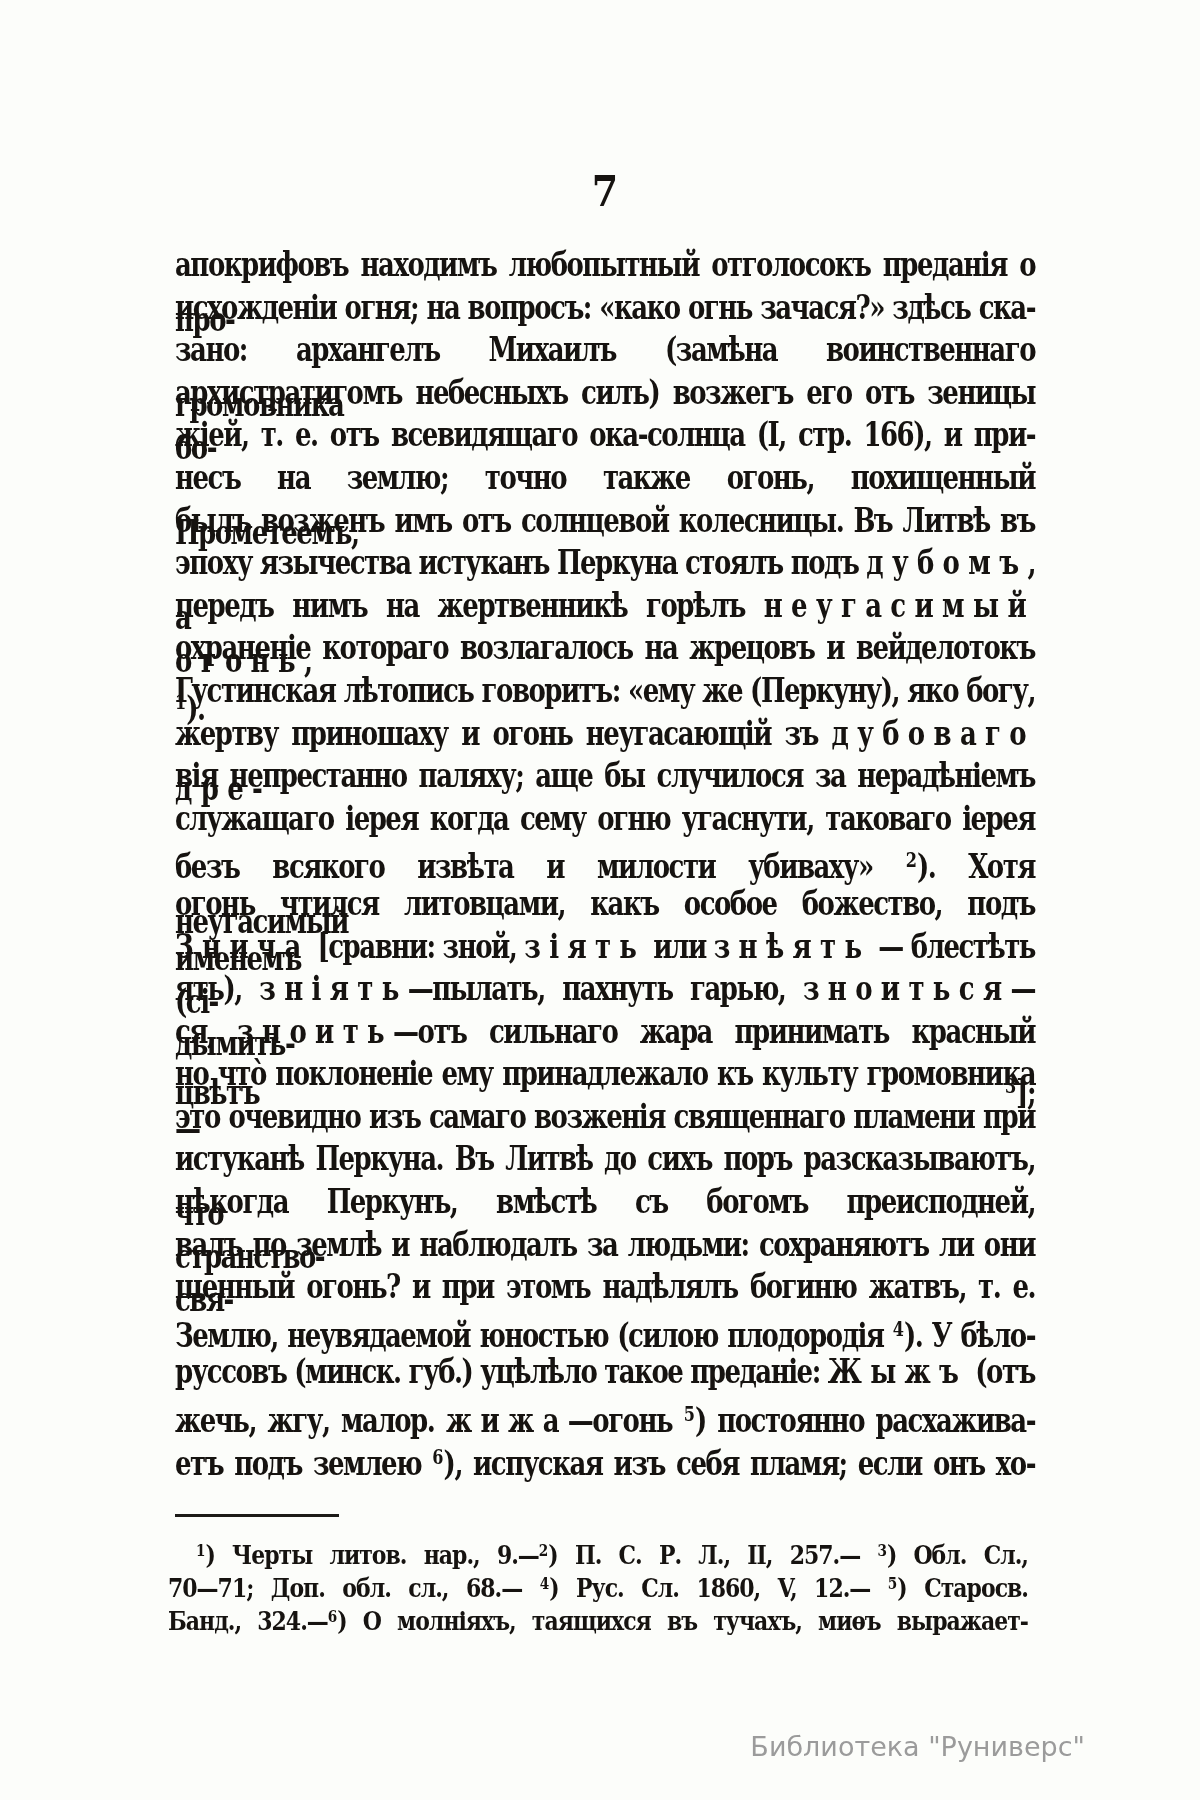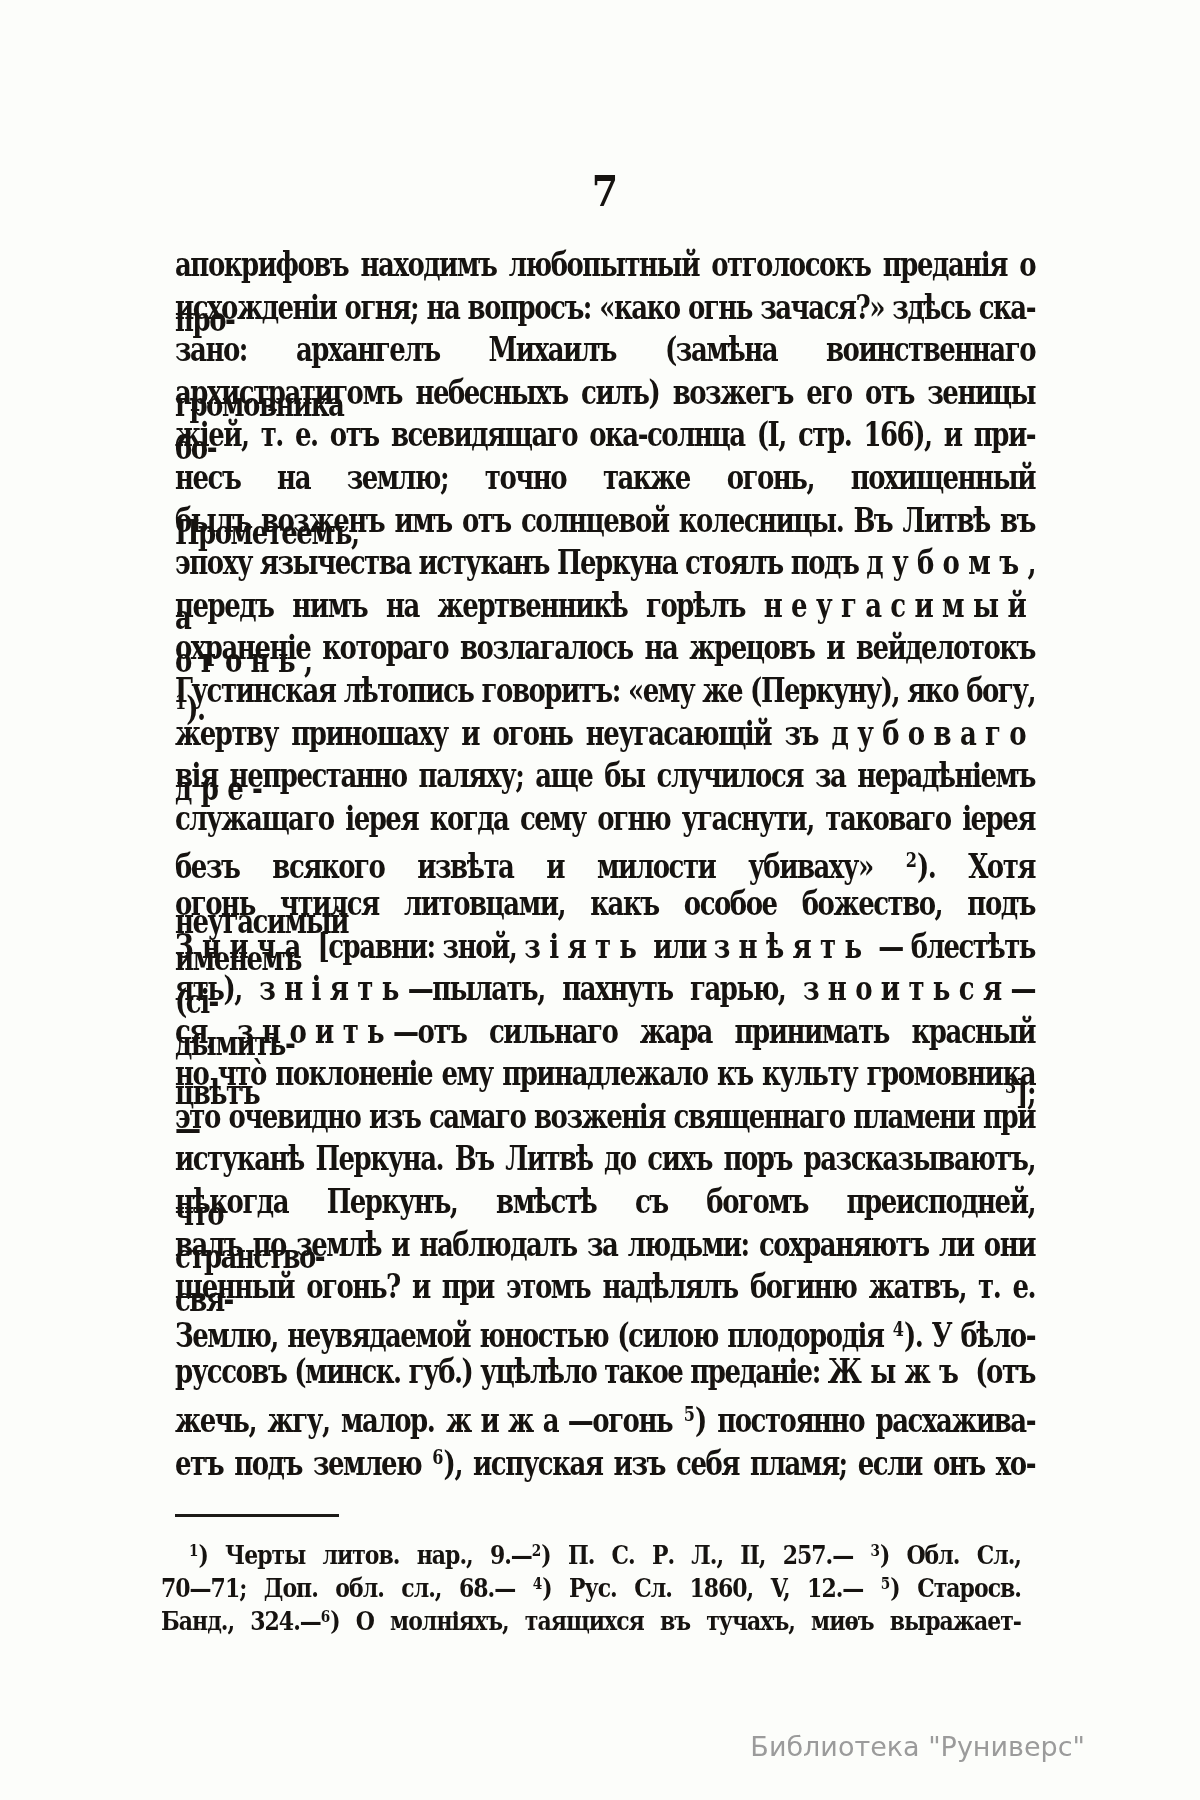--- a/index.html
+++ b/index.html
@@ -45,21 +45,21 @@
     letter-spacing:0;
   }
   .footnote-separator{
     position:absolute;
     left:175px;top:1514px;
     width:164px;height:3px;
     background:#1c1a17;
   }
   .footnotes{
     position:absolute;
-    left:161px;top:1534px;width:860px;
+    left:168px;top:1534px;width:860px;
   }
   .footnote-line{
     height:33px;line-height:33px;
     font-size:22px;font-weight:bold;
     letter-spacing:-1px;
     color:var(--ink);
     text-align:justify;
     text-align-last:justify;
     transform:scaleY(1.22);
   }

